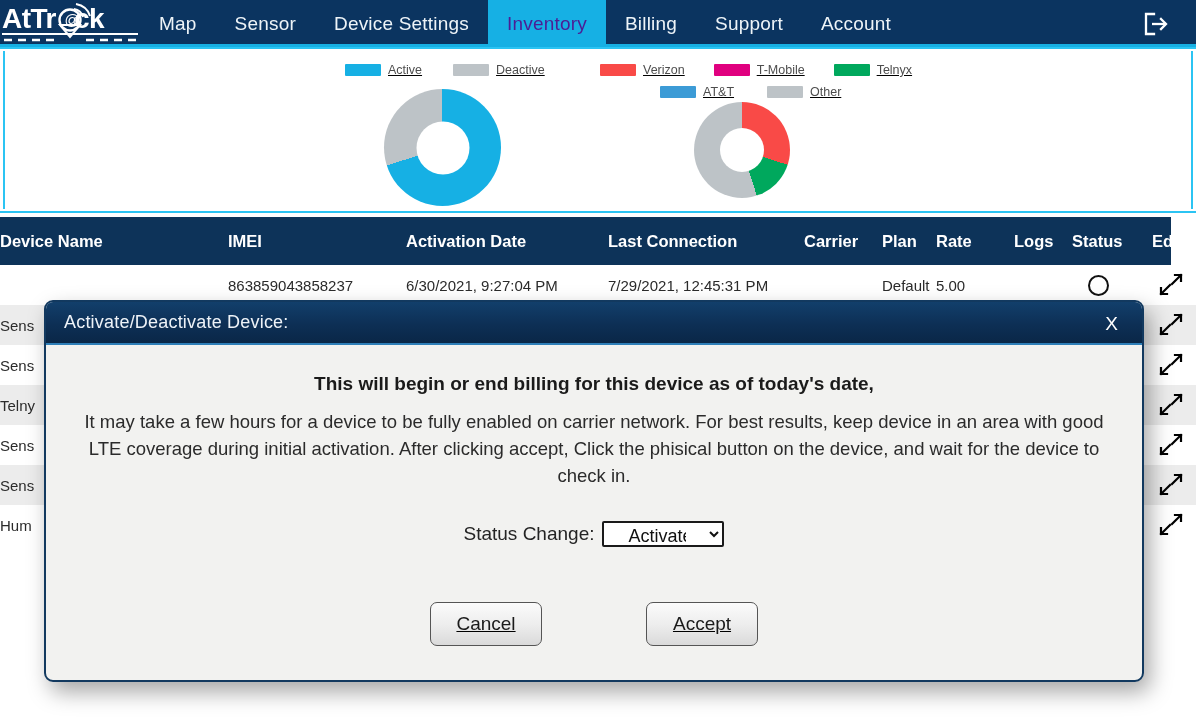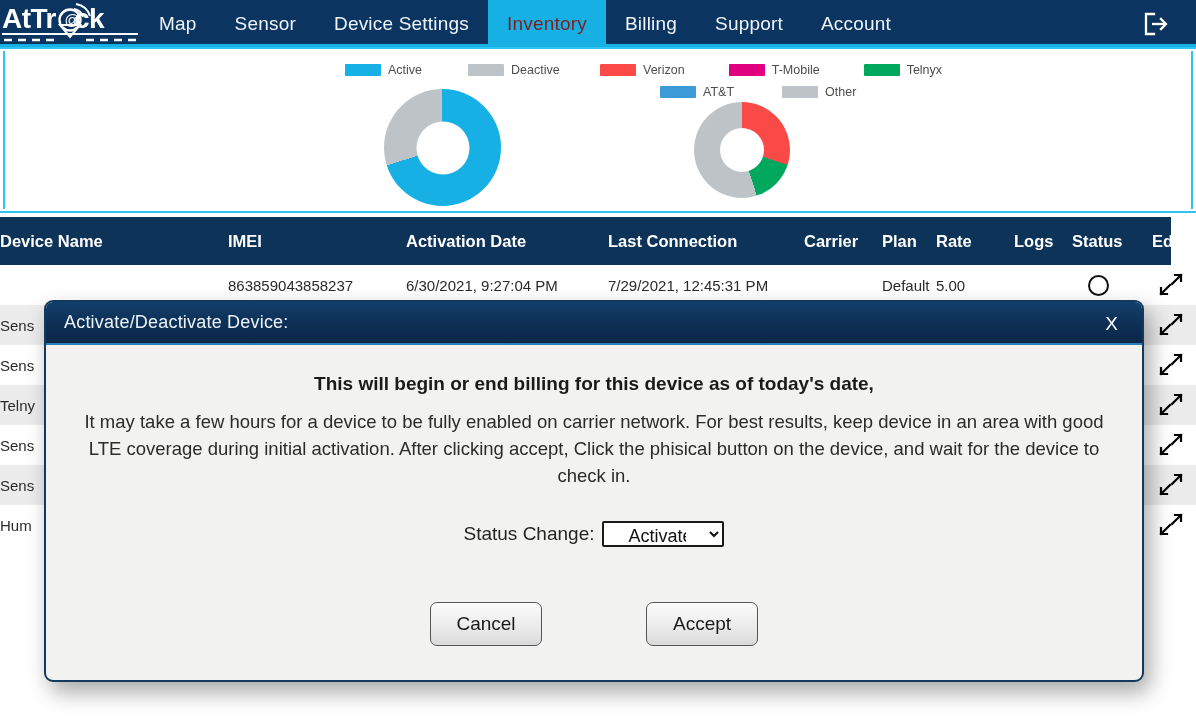--- a/index.html
+++ b/index.html
@@ -22,39 +22,39 @@
   }
   .logo-wrap{ width:140px; height:47px; position:relative; flex:0 0 140px; }
   .logo-svg{ position:absolute; left:2px; top:1px; }
   .nav-items{ display:flex; align-items:stretch; height:47px; }
   .nav-item{
     display:flex; align-items:center; justify-content:center;
     padding:0 19px; height:47px;
     color:#eef4f8; font-size:19px; letter-spacing:.2px;
     cursor:pointer; white-space:nowrap;
   }
-  .nav-item.active{ background:#16b0e4; color:#7f1d1d;text-align:center; }
+  .nav-item.active{ background:#16b0e4; color:#4c1d95;text-align:center; }
   .logout{
     position:absolute; right:20px; top:4px; width:40px; height:40px;
     display:flex; align-items:center; justify-content:center; cursor:pointer;
   }
 
   
   .chart-panel{
     position:absolute; left:0; top:47px; width:1196px; height:166px;
     background:#ffffff;
     border:2px solid #2bc4f3;
     border-left:none; border-right:none;
   }
   .chart-panel-inner{
     position:absolute; left:3px; top:2px; right:3px; bottom:2px;
     border-left:2px solid #2bc4f3; border-right:2px solid #2bc4f3;
   }
   .legend-row{
-    position:absolute; display:flex; align-items:center; gap:24px;
+    position:absolute; display:flex; align-items:center; gap:9px;text-decoration:underline;
   }
   .legend-item{ display:flex; align-items:center; gap:7px; }
   .legend-swatch{ width:36px; height:12px; border-radius:1px; display:block; }
   .legend-label{ font-size:12.5px; color:#4d4d4d; }
   .legend-1{ left:345px; top:14px; }
   .legend-1 .legend-item + .legend-item{ margin-left:22px; }
   .legend-2{ left:600px; top:14px; }
   .legend-2 .legend-item + .legend-item{ margin-left:20px; }
   .legend-3{ left:660px; top:36px; }
   .legend-3 .legend-item + .legend-item{ margin-left:24px; }
@@ -140,21 +140,21 @@
   .status-label{ font-size:19px; color:#242424; }
   .status-select{
     font-family:"Liberation Sans", sans-serif;
     font-size:18px; color:#111;
     padding:2px 20px; width:122px; height:26px;
     border:2px solid #1a1a1a; border-radius:2px;
     background:#ffffff;
   }
   .btn-row{
     display:flex; align-items:flex-end; justify-content:center;
-    gap:104px; margin-top:55px;
+    gap:104px; margin-top:55px;text-decoration:underline;
   }
   .dlg-btn{
     font-family:"Liberation Sans", sans-serif;
     font-size:19px; color:#1a1a1a;
     min-width:112px; height:44px; padding:0 18px;
     border:1.5px solid #555; border-radius:7px;
     background: linear-gradient(180deg,#fbfbfb 0%,#ededed 52%,#dadada 100%);
     cursor:pointer;
   }
 </style>

